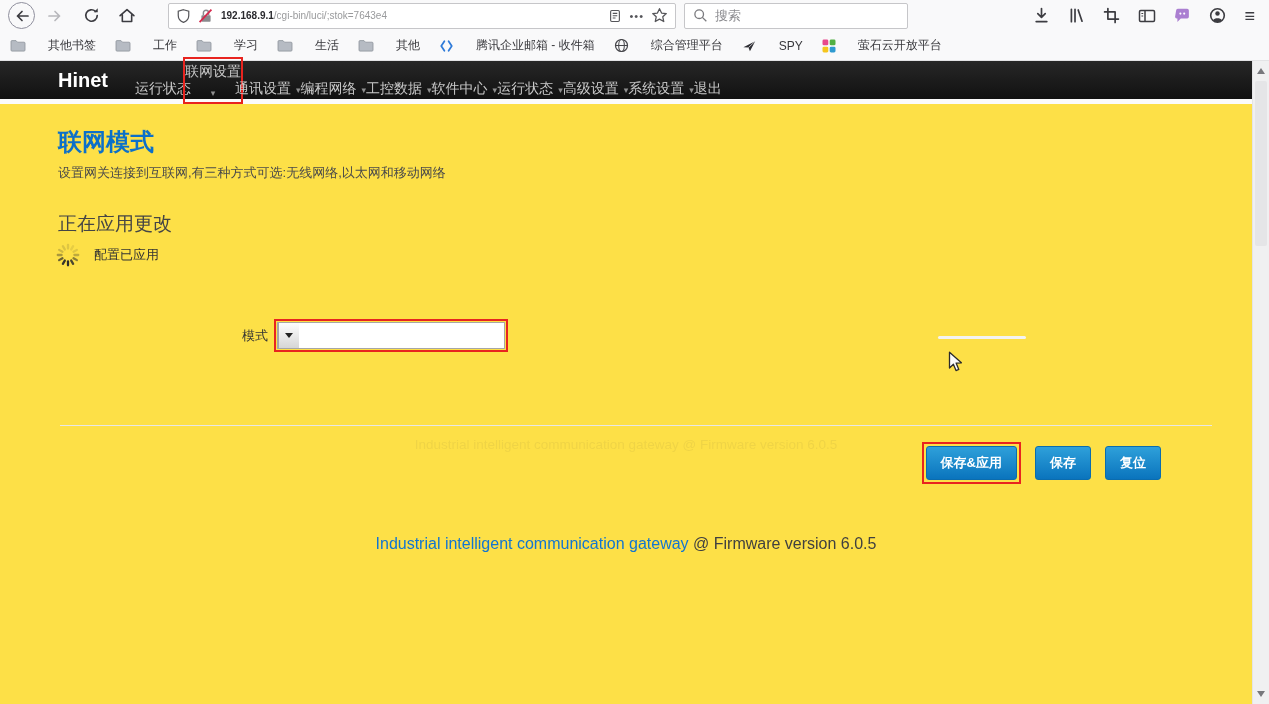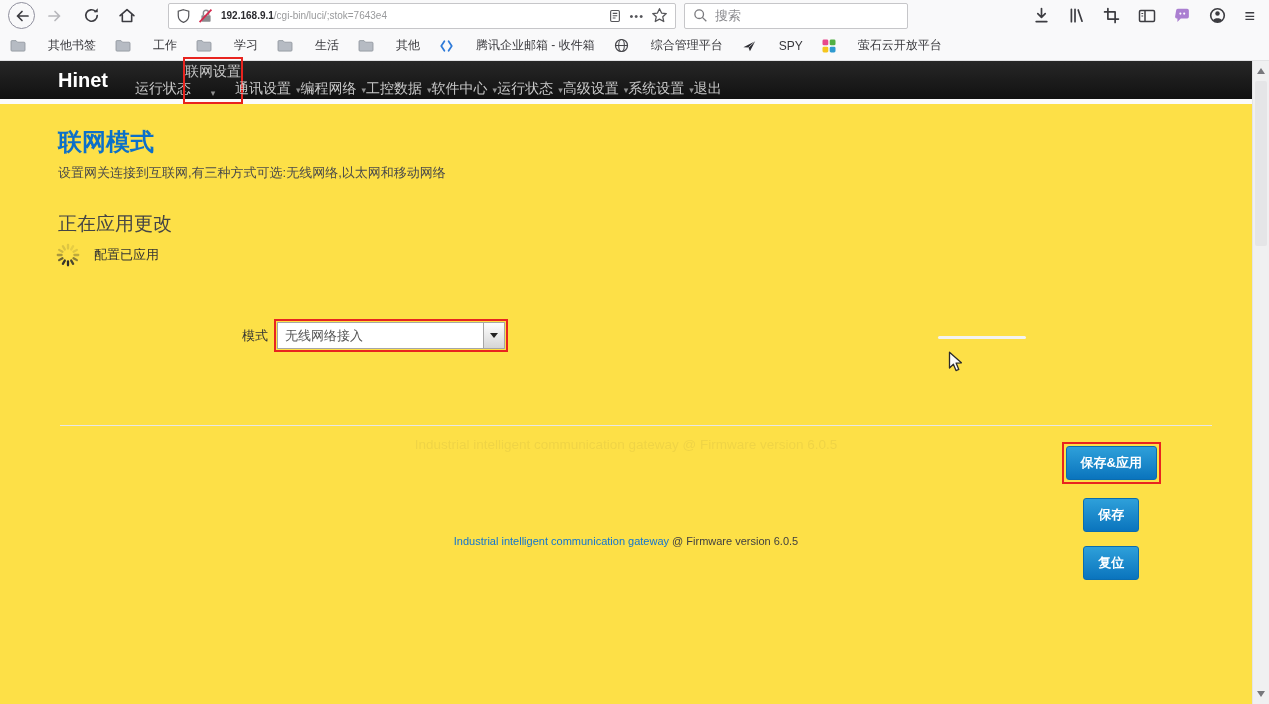--- a/index.html
+++ b/index.html
@@ -44,25 +44,25 @@
   .red-box-select { border:2px solid #e8241f; padding:1px; background:transparent; }
   .select { width:228px; height:27px; background:#fff; border:1px solid #a6a6a6; display:flex; align-items:stretch; cursor:pointer; }
   .select-value { flex:1; display:flex; align-items:center; padding-left:7px; font-size:13px; color:#555; }
   .select-btn { width:21px; border-left:1px solid #a6a6a6; background:linear-gradient(#fefefe,#d6d6d6); display:flex; align-items:center; justify-content:center; }
   .tri-down { width:0; height:0; border-left:4px solid transparent; border-right:4px solid transparent; border-top:5px solid #222; }
 
   .divider { position:absolute; left:60px; width:1152px; top:321px; height:1px; background:#e7e7e7; }
   .ghost-line { position:absolute; left:0; width:100%; top:333px; text-align:center; font-size:13.5px; color:rgba(60,60,60,0.07); }
   .ghost-dash { position:absolute; left:938px; top:232px; width:88px; height:3px; background:#f3f3f3; border-radius:2px; }
 
-  .btn-row { position:absolute; top:338px; right:91px; display:flex; align-items:center; gap:14px;flex-direction:column; }
+  .btn-row { position:absolute; top:338px; right:91px; display:flex; align-items:center; gap:14px; }
   .btn { background:linear-gradient(#2ea0da,#0a74bd); border:1px solid #0b6cae; border-radius:3px; color:#fff; font-weight:bold; font-size:13px; padding:7px 14px; cursor:pointer; font-family:inherit; }
   .red-box-btn { border:2px solid #e8241f; padding:2px; }
 
-  .footer { position:absolute; top:431px; left:0; width:100%; text-align:center; font-size:11px; color:#404040; }
+  .footer { position:absolute; top:431px; left:0; width:100%; text-align:center; font-size:16px; color:#404040; }
   .footer-link { color:#1175d2; cursor:pointer; }
 
   .cursor { position:absolute; left:948px; top:247px; pointer-events:none; }
 
   
   .scrollbar { position:absolute; top:61px; right:0; width:17px; height:643px; background:#f0f0f1; border-left:1px solid #e4e4e6; }
   .sb-arrow-up, .sb-arrow-down { position:absolute; left:4px; width:0; height:0; border-left:4px solid transparent; border-right:4px solid transparent; }
   .sb-arrow-up { top:7px; border-bottom:6px solid #78787c; }
   .sb-arrow-down { bottom:7px; border-top:6px solid #78787c; }
   .sb-thumb { position:absolute; left:2px; top:20px; width:12px; height:165px; background:#e5e5e7; border-radius:2px; }
@@ -335,21 +335,20 @@
         </g>
       </svg>
     </span>
     <span>配置已应用</span>
   </div>
 
   <div class="form-row">
     <span class="form-label">模式</span>
     <span class="red-box-select">
       <span class="select">
-        <span class="select-value">无线网络接入</span>
         <span class="select-btn">
             <span class="tri-down"></span>
           </span>
       </span>
     </span>
   </div>
 
   <div class="divider"></div>
   <div class="ghost-dash"></div>
   <div class="ghost-line"><span>Industrial intelligent communication gateway</span><span> @ Firmware version 6.0.5</span></div>

